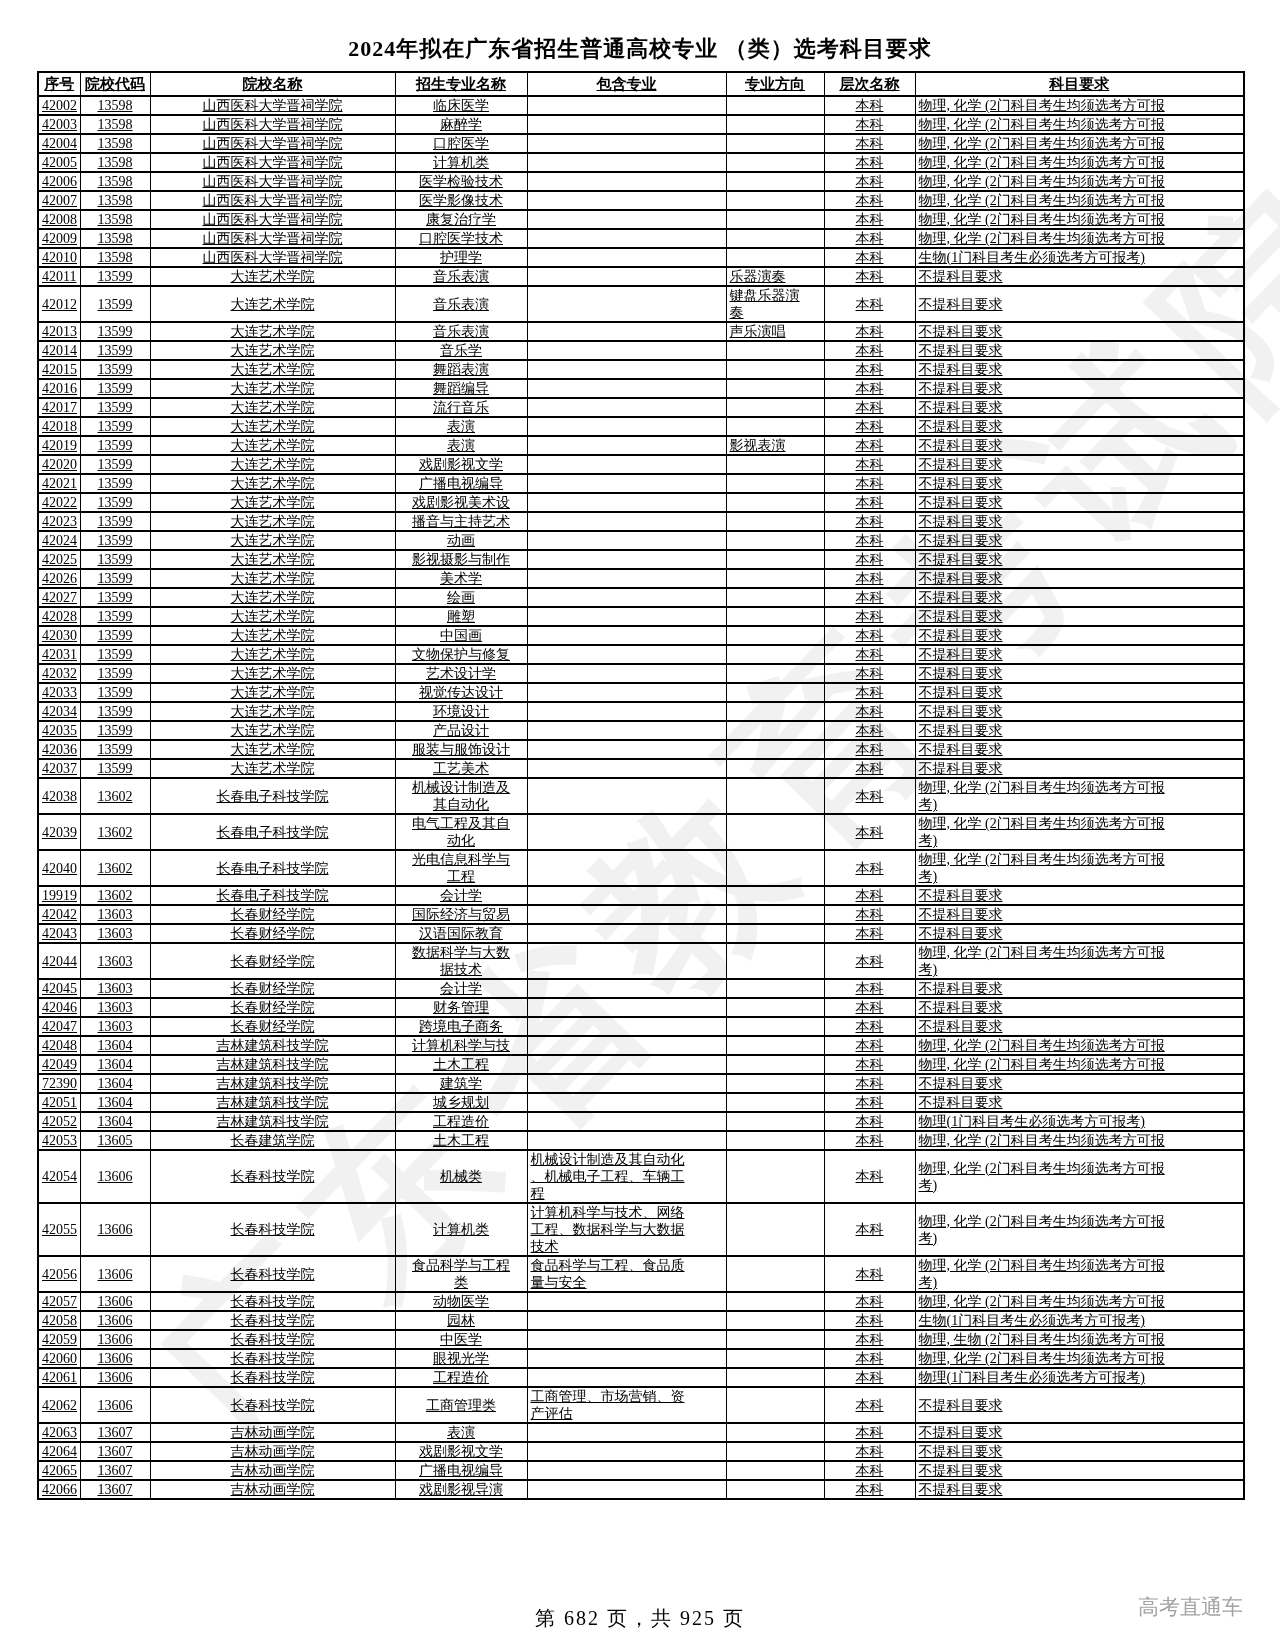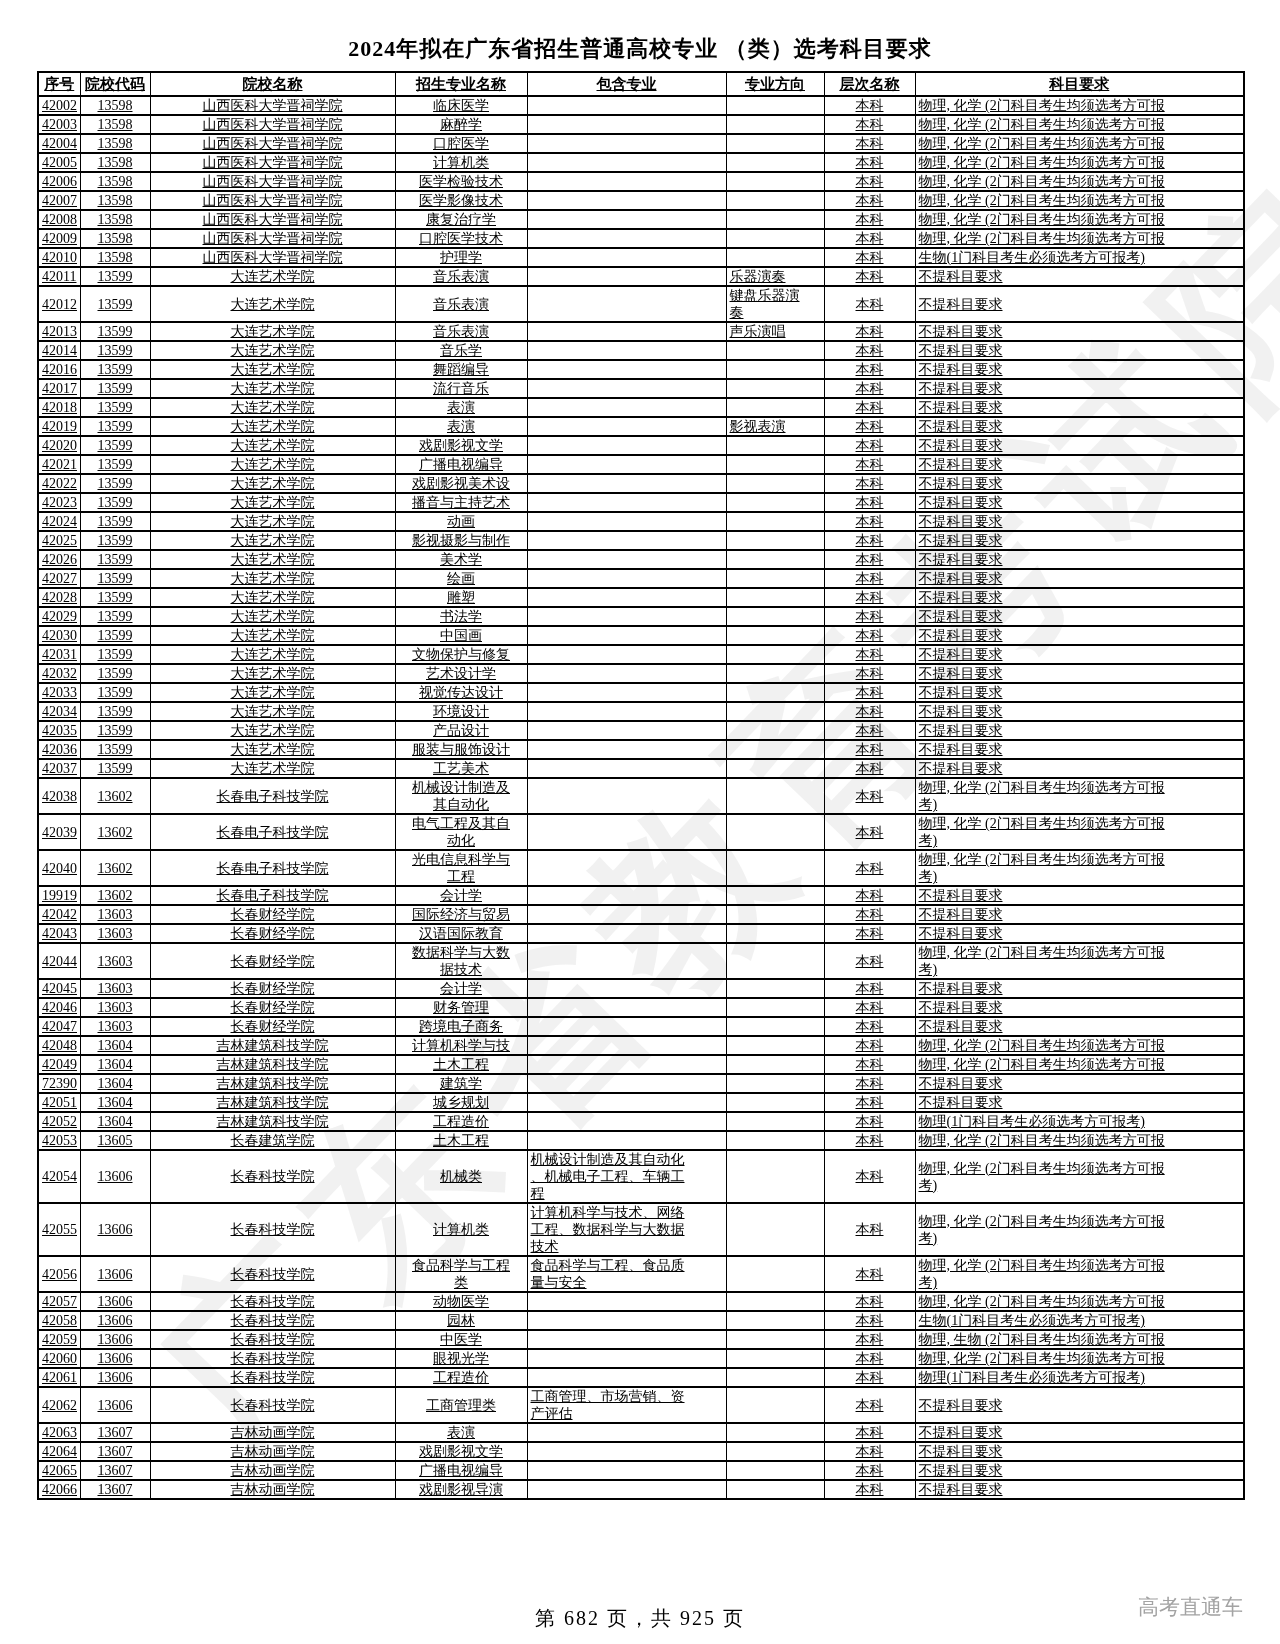--- a/index.html
+++ b/index.html
@@ -240,20 +240,30 @@
         <td class="c0">42014</td>
         <td class="c1">13599</td>
         <td class="c2">大连艺术学院</td>
         <td class="c3">音乐学</td>
         <td class="c4"></td>
         <td class="c5"></td>
         <td class="c6">本科</td>
         <td class="c7">不提科目要求</td>
       </tr>
       <tr>
+        <td class="c0">42015</td>
+        <td class="c1">13599</td>
+        <td class="c2">大连艺术学院</td>
+        <td class="c3">舞蹈表演</td>
+        <td class="c4"></td>
+        <td class="c5"></td>
+        <td class="c6">本科</td>
+        <td class="c7">不提科目要求</td>
+      </tr>
+      <tr>
         <td class="c0">42016</td>
         <td class="c1">13599</td>
         <td class="c2">大连艺术学院</td>
         <td class="c3">舞蹈编导</td>
         <td class="c4"></td>
         <td class="c5"></td>
         <td class="c6">本科</td>
         <td class="c7">不提科目要求</td>
       </tr>
       <tr>
@@ -364,30 +374,20 @@
         <td class="c4"></td>
         <td class="c5"></td>
         <td class="c6">本科</td>
         <td class="c7">不提科目要求</td>
       </tr>
       <tr>
         <td class="c0">42028</td>
         <td class="c1">13599</td>
         <td class="c2">大连艺术学院</td>
         <td class="c3">雕塑</td>
-        <td class="c4"></td>
-        <td class="c5"></td>
-        <td class="c6">本科</td>
-        <td class="c7">不提科目要求</td>
-      </tr>
-      <tr>
-        <td class="c0">42029</td>
-        <td class="c1">13599</td>
-        <td class="c2">大连艺术学院</td>
-        <td class="c3">书法学</td>
         <td class="c4"></td>
         <td class="c5"></td>
         <td class="c6">本科</td>
         <td class="c7">不提科目要求</td>
       </tr>
       <tr>
         <td class="c0">42030</td>
         <td class="c1">13599</td>
         <td class="c2">大连艺术学院</td>
         <td class="c3">中国画</td>

